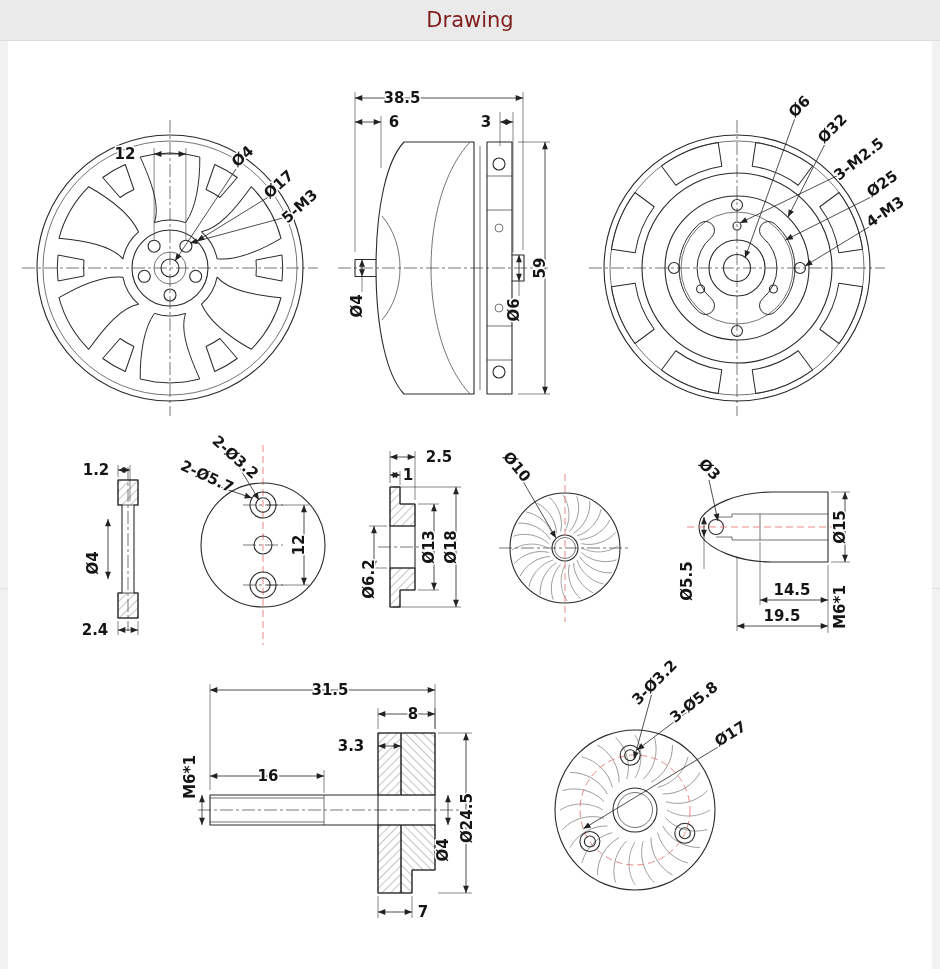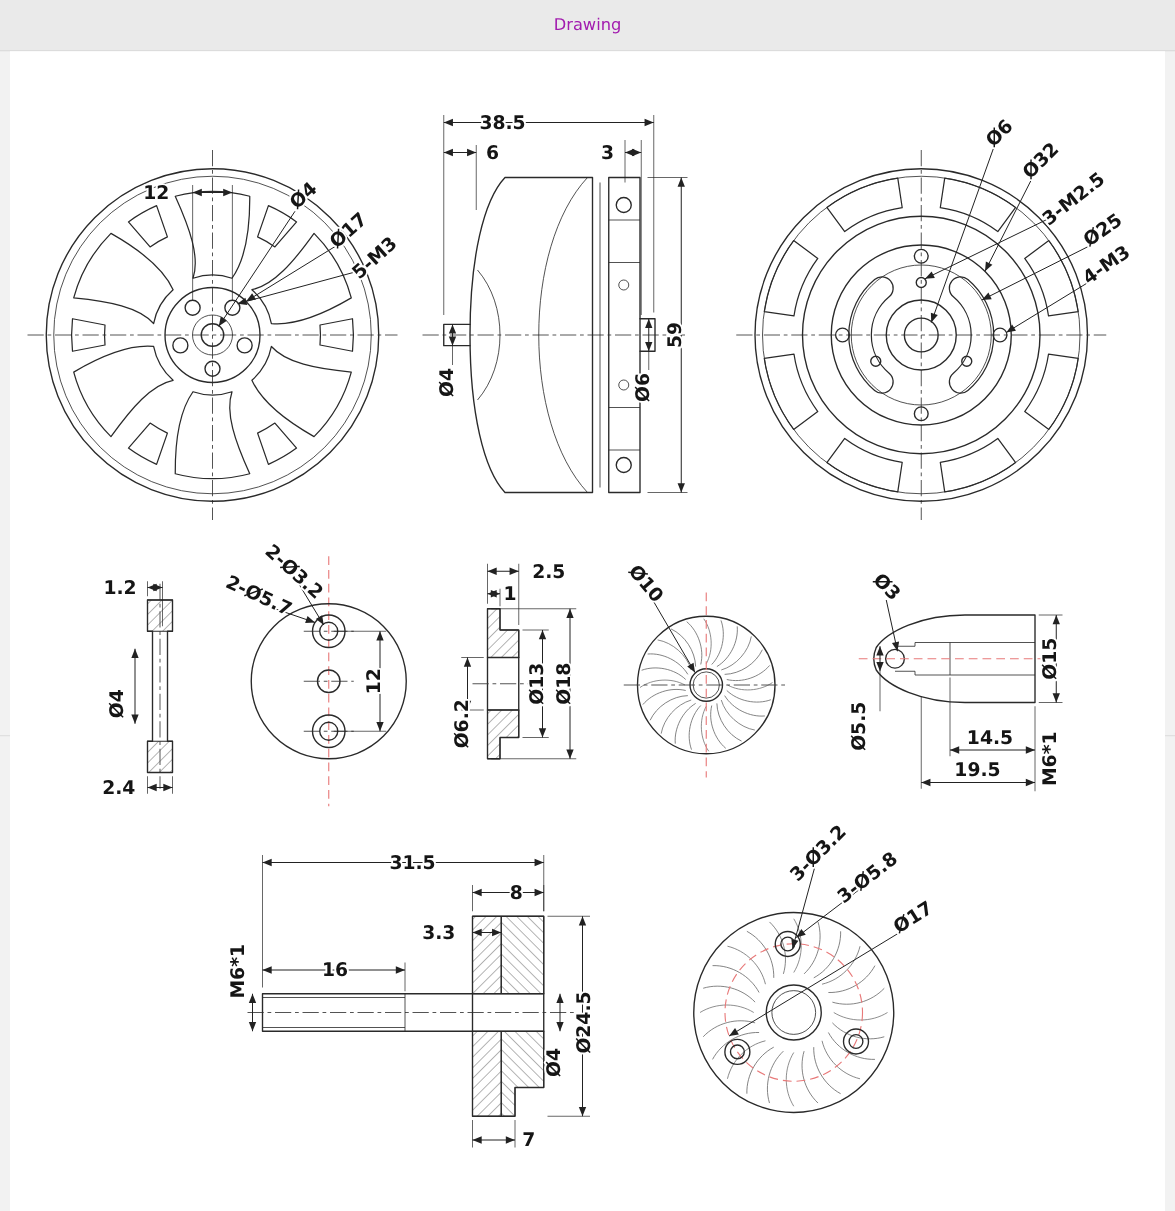--- a/index.html
+++ b/index.html
@@ -1,20 +1,20 @@
 <!DOCTYPE html>
 <html><head>
 <meta charset="utf-8">
 <style>
   html,body{margin:0;padding:0;background:#f2f2f2;}
   .page{position:relative;width:940px;height:969px;background:#f2f2f2;overflow:hidden;
         font-family:"DejaVu Sans",sans-serif;}
   .topbar{position:absolute;left:0;top:0;width:940px;height:40px;background:#eaeaea;
           border-bottom:1px solid #dcdcdc;display:flex;align-items:center;justify-content:center;}
-  .topbar .title{font-size:13px;color:#a21caf;}
+  .topbar .title{font-size:21px;color:#7f1d1d;}
   .sheet{position:absolute;left:8px;top:41px;width:924px;height:928px;background:#ffffff;}
   .gutter-line{position:absolute;top:588px;width:8px;height:1px;background:#e0e0e0;}
   svg{position:absolute;left:0;top:40px;}
   .ln{stroke:#2a2a2a;stroke-width:1.1;fill:none;stroke-linejoin:round;stroke-linecap:round;}
   .tn{stroke:#2a2a2a;stroke-width:0.65;fill:none;}
   .cl{stroke:#3c3c3c;stroke-width:0.7;fill:none;stroke-dasharray:13 3 3 3;}
   .red{stroke:#e87a7a;stroke-width:0.9;fill:none;stroke-dasharray:7 4;}
   .dim{stroke:#222;stroke-width:0.8;fill:none;}
   .ext{stroke:#222;stroke-width:0.55;fill:none;}
   .sws{stroke:#6a6a6a;stroke-width:0.6;fill:none;}

